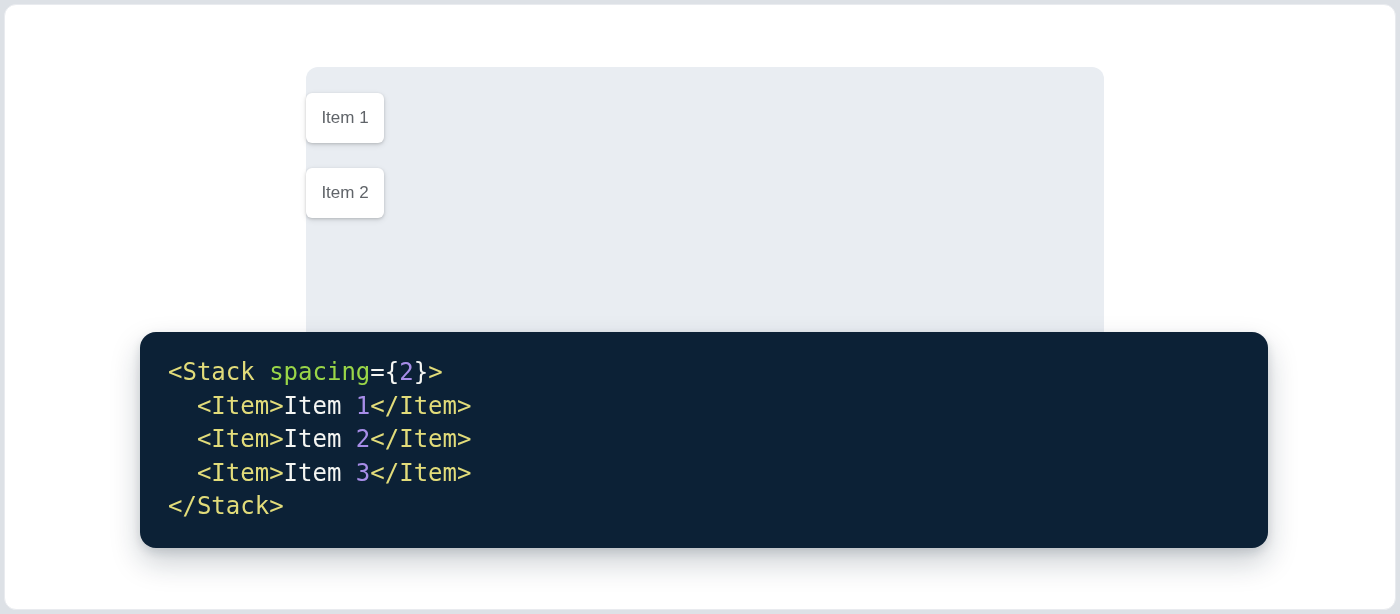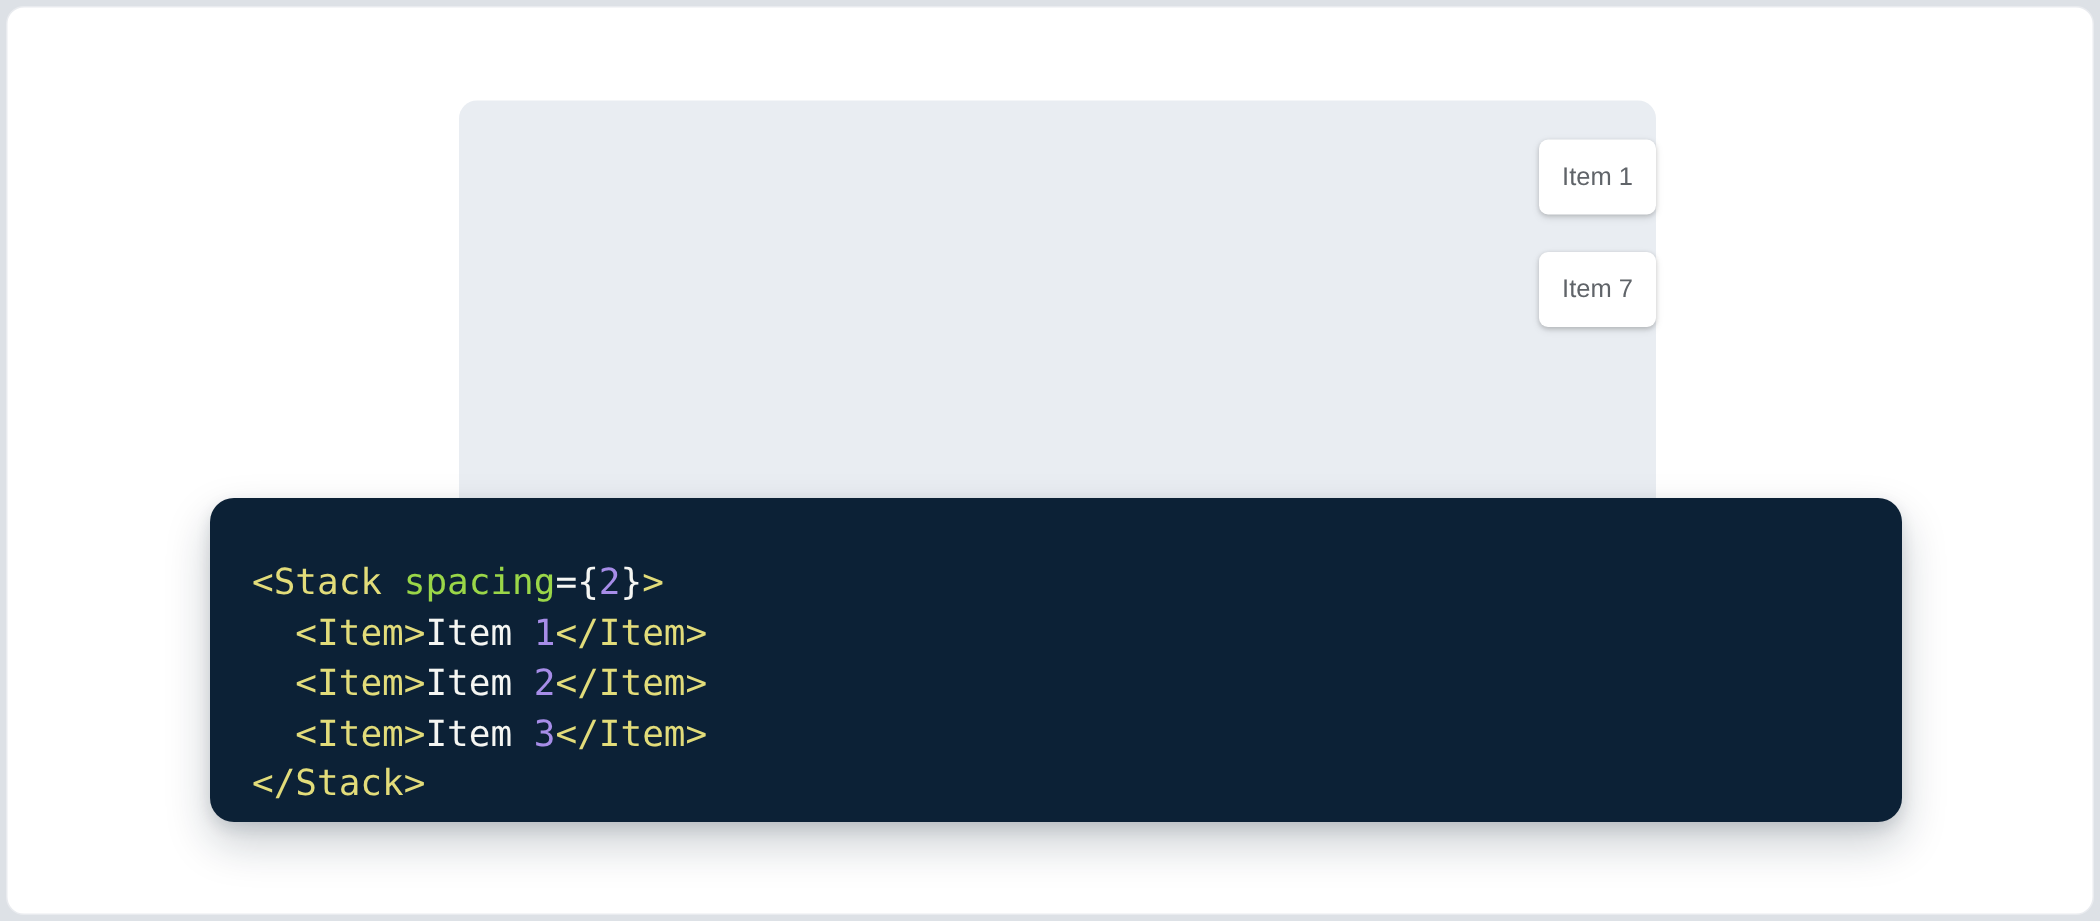--- a/index.html
+++ b/index.html
@@ -27,21 +27,21 @@
     left: 301px;
     top: 62px;
     width: 798px;
     height: 286px;
     background: var(--panel-bg, #e9edf2);
     border-radius: 12px;
   }
   .stack {
     display: flex;
     flex-direction: column;
-    align-items: flex-end;
+    align-items: flex-start;
     padding-top: 26px;
     gap: 25px;
   }
   .stack-item {
     background: #ffffff;
     height: 50px;
     min-width: 78px;
     box-sizing: border-box;
     padding: 0 15px;
     display: flex;
@@ -53,21 +53,21 @@
     box-shadow: 0 1px 3px rgba(0,0,0,0.16), 0 2px 6px rgba(0,0,0,0.10);
   }
   .code-block {
     position: absolute;
     left: 140px;
     top: 332px;
     width: 1128px;
     height: 216px;
     box-sizing: border-box;
     margin: 0;
-    padding: 40px 20px 24px 28px;
+    padding: 24px 20px 24px 28px;
     background: var(--code-bg, #0c2136);
     border-radius: 16px;
     box-shadow: 0 14px 30px rgba(13,30,52,0.22), 0 4px 10px rgba(13,30,52,0.12);
     font-family: "DejaVu Sans Mono", monospace;
     font-size: 24px;
     line-height: 33.6px;
     white-space: pre;
     overflow: hidden;
   }
   .code-line { height: 33.6px; }
@@ -76,18 +76,18 @@
   .tok-number { color: var(--tok-number, #a78de8); }
   .tok-plain  { color: var(--tok-plain, #f5f6f3); }
 </style>
 </head>
 <body>
 
 <div class="page-card">
   <div class="preview-panel">
     <div class="stack" id="stack-items">
         <div class="stack-item">Item 1</div>
-        <div class="stack-item">Item 7</div>
+        <div class="stack-item">Item 2</div>
       </div>
   </div>
 </div>
 
 <pre class="code-block" id="code-block"><div class="code-line"><span class="tok-tag">&lt;Stack</span><span class="tok-plain"> </span><span class="tok-attr">spacing</span><span class="tok-plain">={</span><span class="tok-number">2</span><span class="tok-plain">}</span><span class="tok-tag">&gt;</span></div><div class="code-line"><span class="tok-plain">  </span><span class="tok-tag">&lt;Item&gt;</span><span class="tok-plain">Item </span><span class="tok-number">1</span><span class="tok-tag">&lt;/Item&gt;</span></div><div class="code-line"><span class="tok-plain">  </span><span class="tok-tag">&lt;Item&gt;</span><span class="tok-plain">Item </span><span class="tok-number">2</span><span class="tok-tag">&lt;/Item&gt;</span></div><div class="code-line"><span class="tok-plain">  </span><span class="tok-tag">&lt;Item&gt;</span><span class="tok-plain">Item </span><span class="tok-number">3</span><span class="tok-tag">&lt;/Item&gt;</span></div><div class="code-line"><span class="tok-tag">&lt;/Stack&gt;</span></div></pre>
 
 </body></html>

